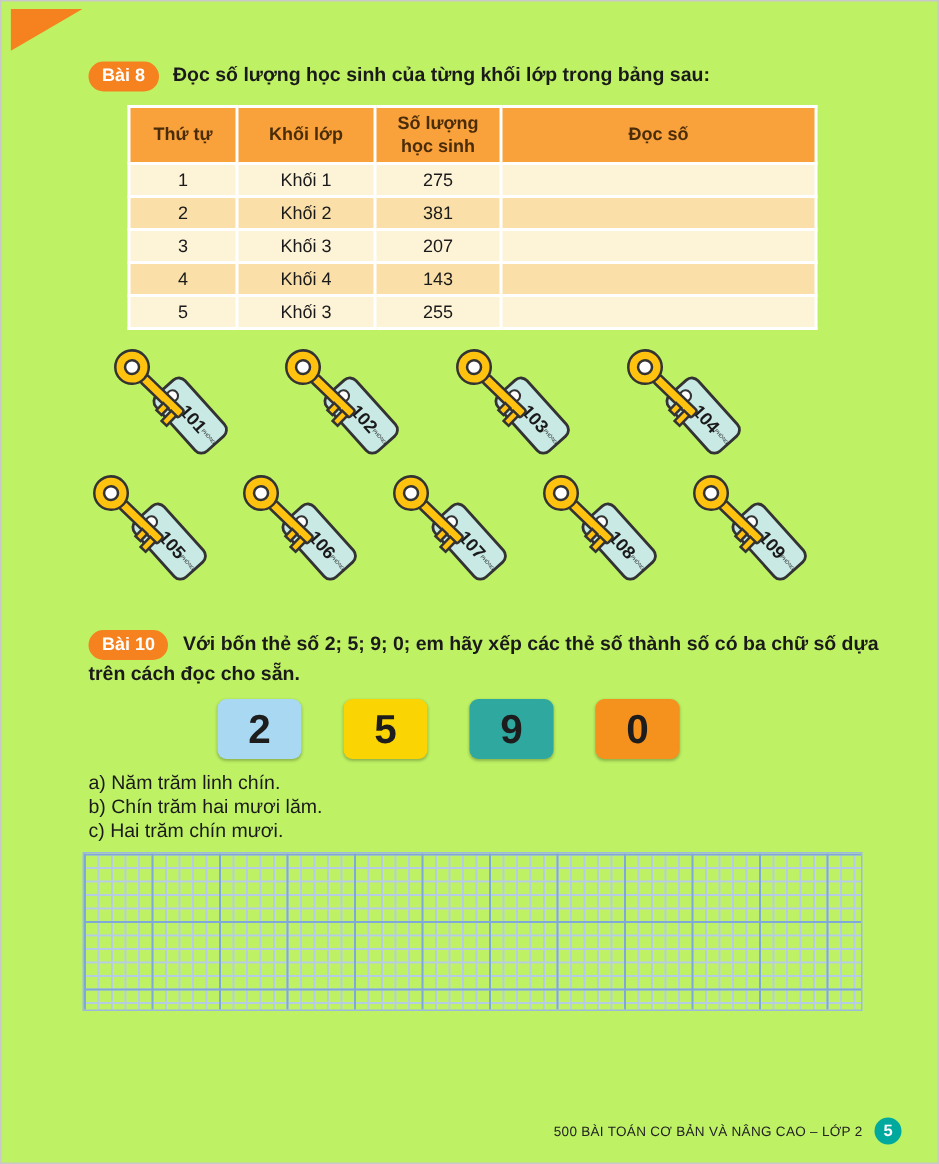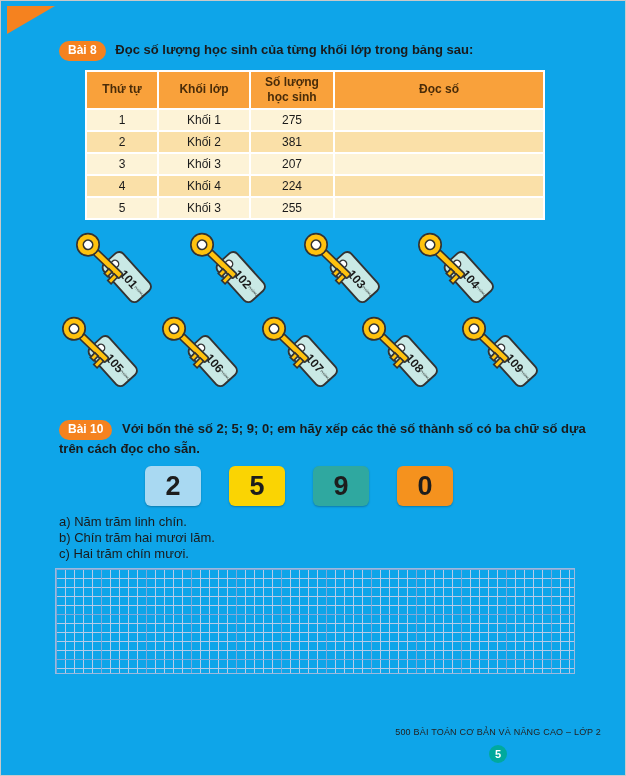--- a/index.html
+++ b/index.html
@@ -4,21 +4,21 @@
 <style>
   * { margin:0; padding:0; box-sizing:border-box; }
   html,body { background:#fff; }
   body {
     width:626px; height:776px;
     font-family:"Liberation Sans", sans-serif;
     color:#1a1a1a;
   }
   .page {
     position:relative; width:626px; height:776px;
-    background:#0ea5e9; border:1px solid #c9c9c9; overflow:hidden;
+    background:#bef264; border:1px solid #c9c9c9; overflow:hidden;
   }
   .corner {
     position:absolute; top:5px; left:6px; width:48px; height:28px;
     background:var(--badge-orange,#F5821F);
     clip-path:polygon(0 0,100% 0,0 100%);
   }
   .content { padding:40px 28px 0 58px; }
 
   .prompt { font-size:13px; line-height:1.45; }
   .prompt.bold .prompt-text { font-weight:bold; }
@@ -74,21 +74,21 @@
     background-image:
       linear-gradient(to right, #7fa8d9 1px, transparent 1px),
       linear-gradient(to bottom, #7fa8d9 1px, transparent 1px),
       linear-gradient(to right, #b6cbe8 1px, transparent 1px),
       linear-gradient(to bottom, #b6cbe8 1px, transparent 1px);
     background-size: 45px 100%, 100% 45px, 9px 9px, 9px 9px;
   }
 
   .footer {
     position:absolute; right:24px; bottom:12px;
-    display:flex; align-items:center; gap:8px;flex-direction:column;
+    display:flex; align-items:center; gap:8px;
   }
   .footer-text { font-size:9px; color:#222; letter-spacing:0.2px; }
   .page-number {
     width:18px; height:18px; border-radius:50%;
     background:var(--page-badge,#00A99D); color:#fff;
     font-size:11px; font-weight:bold;
     display:flex; align-items:center; justify-content:center;
   }
 </style>
 </head>
@@ -131,21 +131,21 @@
   <tr>
     <td>3</td>
     <td>Khối 3</td>
     <td>207</td>
     <td></td>
   </tr>
 
   <tr>
     <td>4</td>
     <td>Khối 4</td>
-    <td>224</td>
+    <td>143</td>
     <td></td>
   </tr>
 
   <tr>
     <td>5</td>
     <td>Khối 3</td>
     <td>255</td>
     <td></td>
   </tr>
 </tbody>

